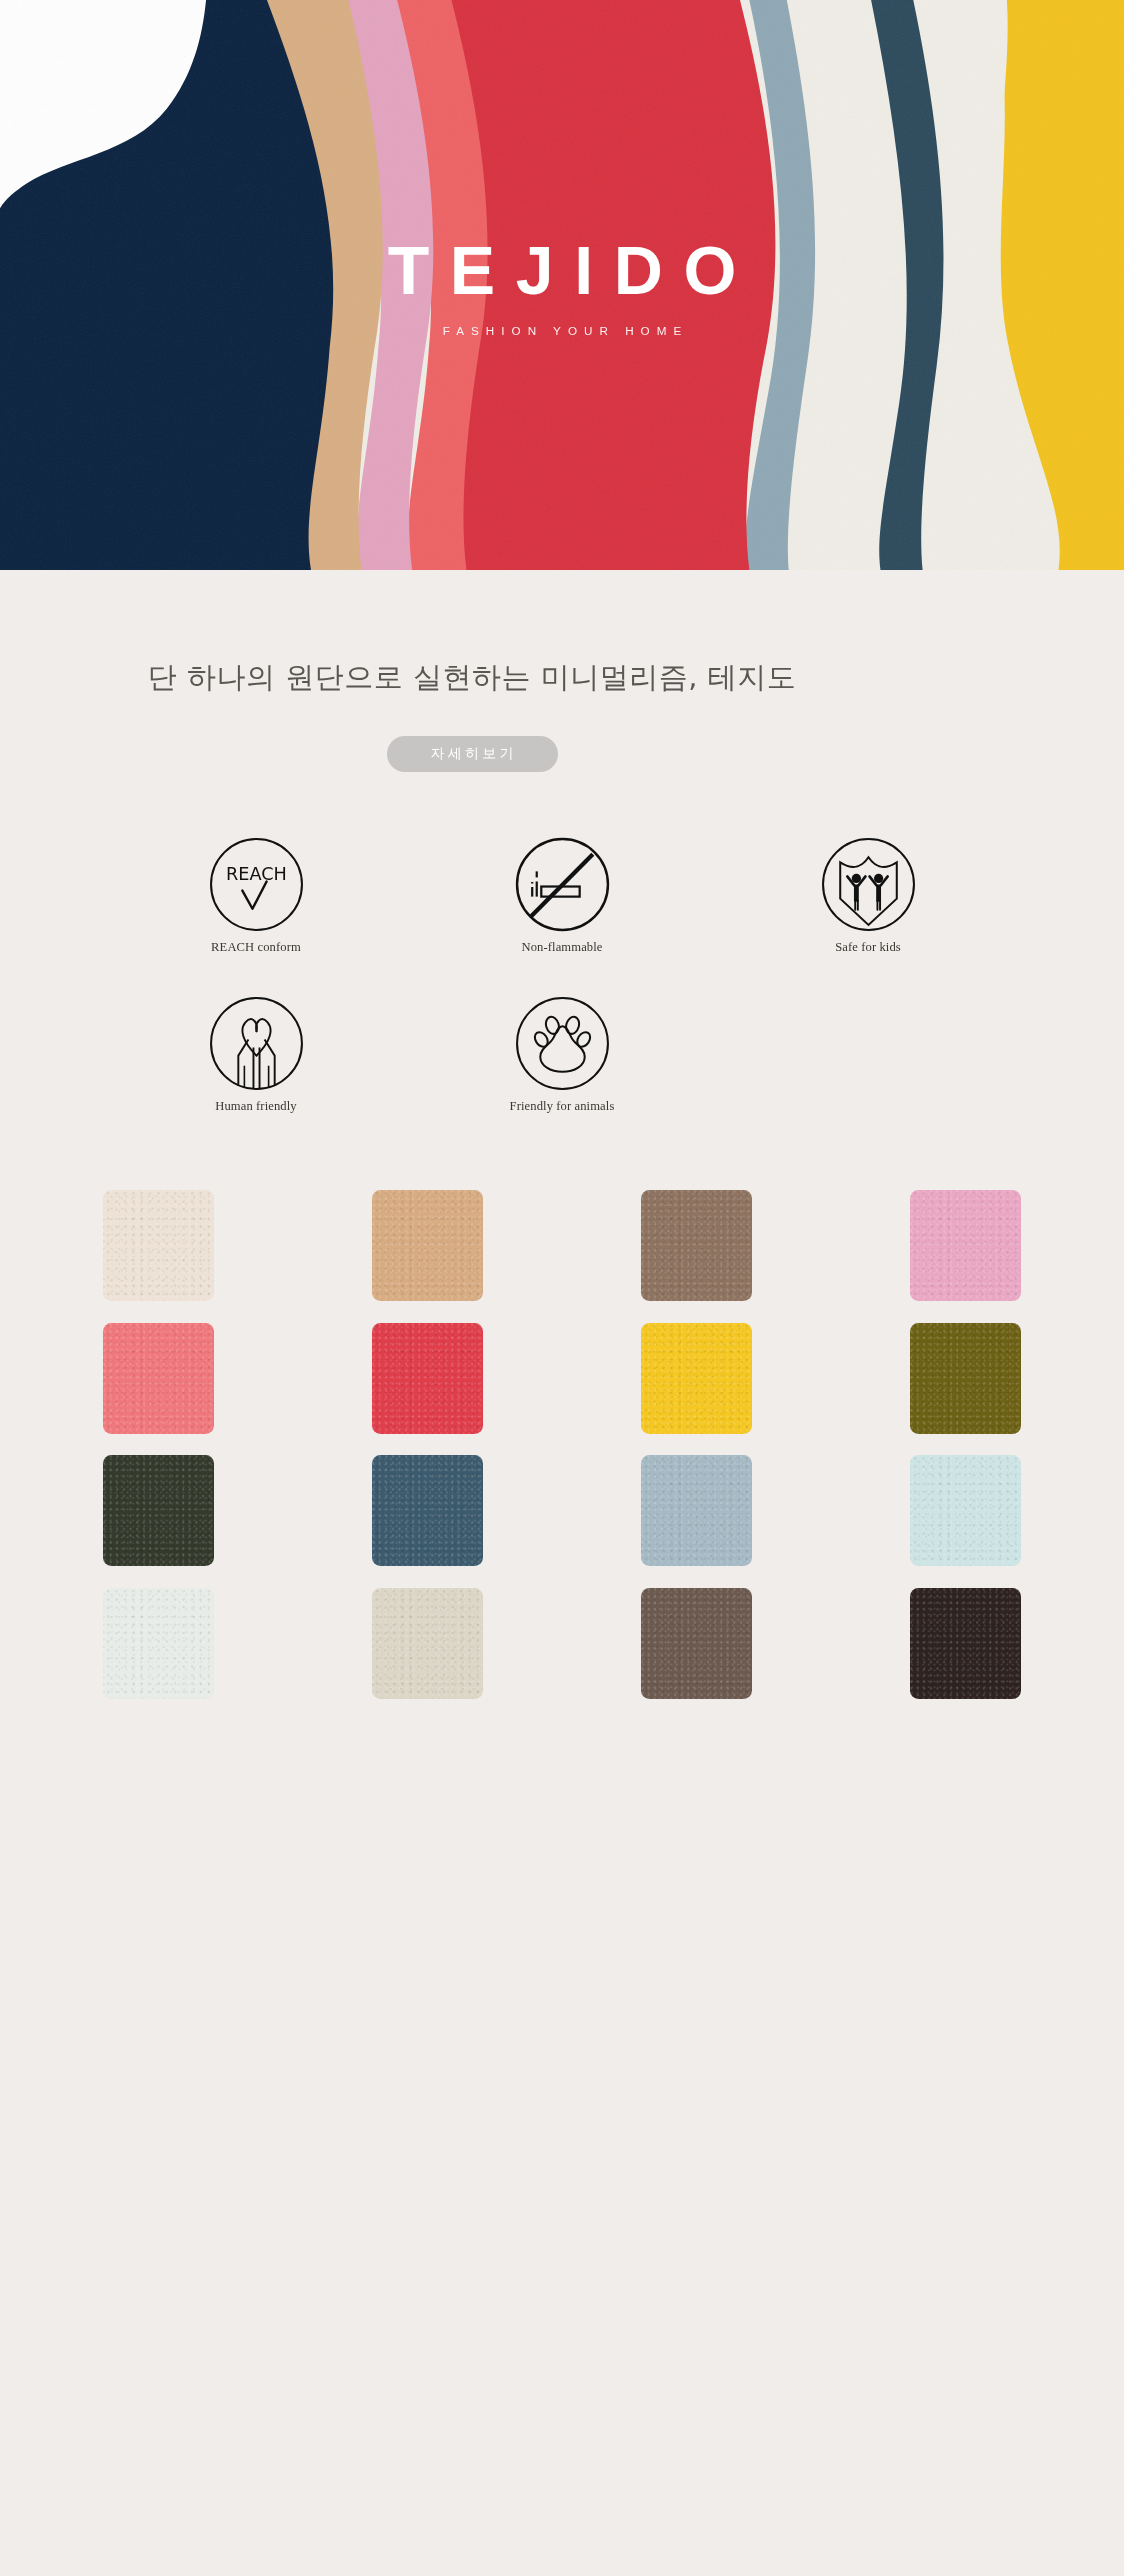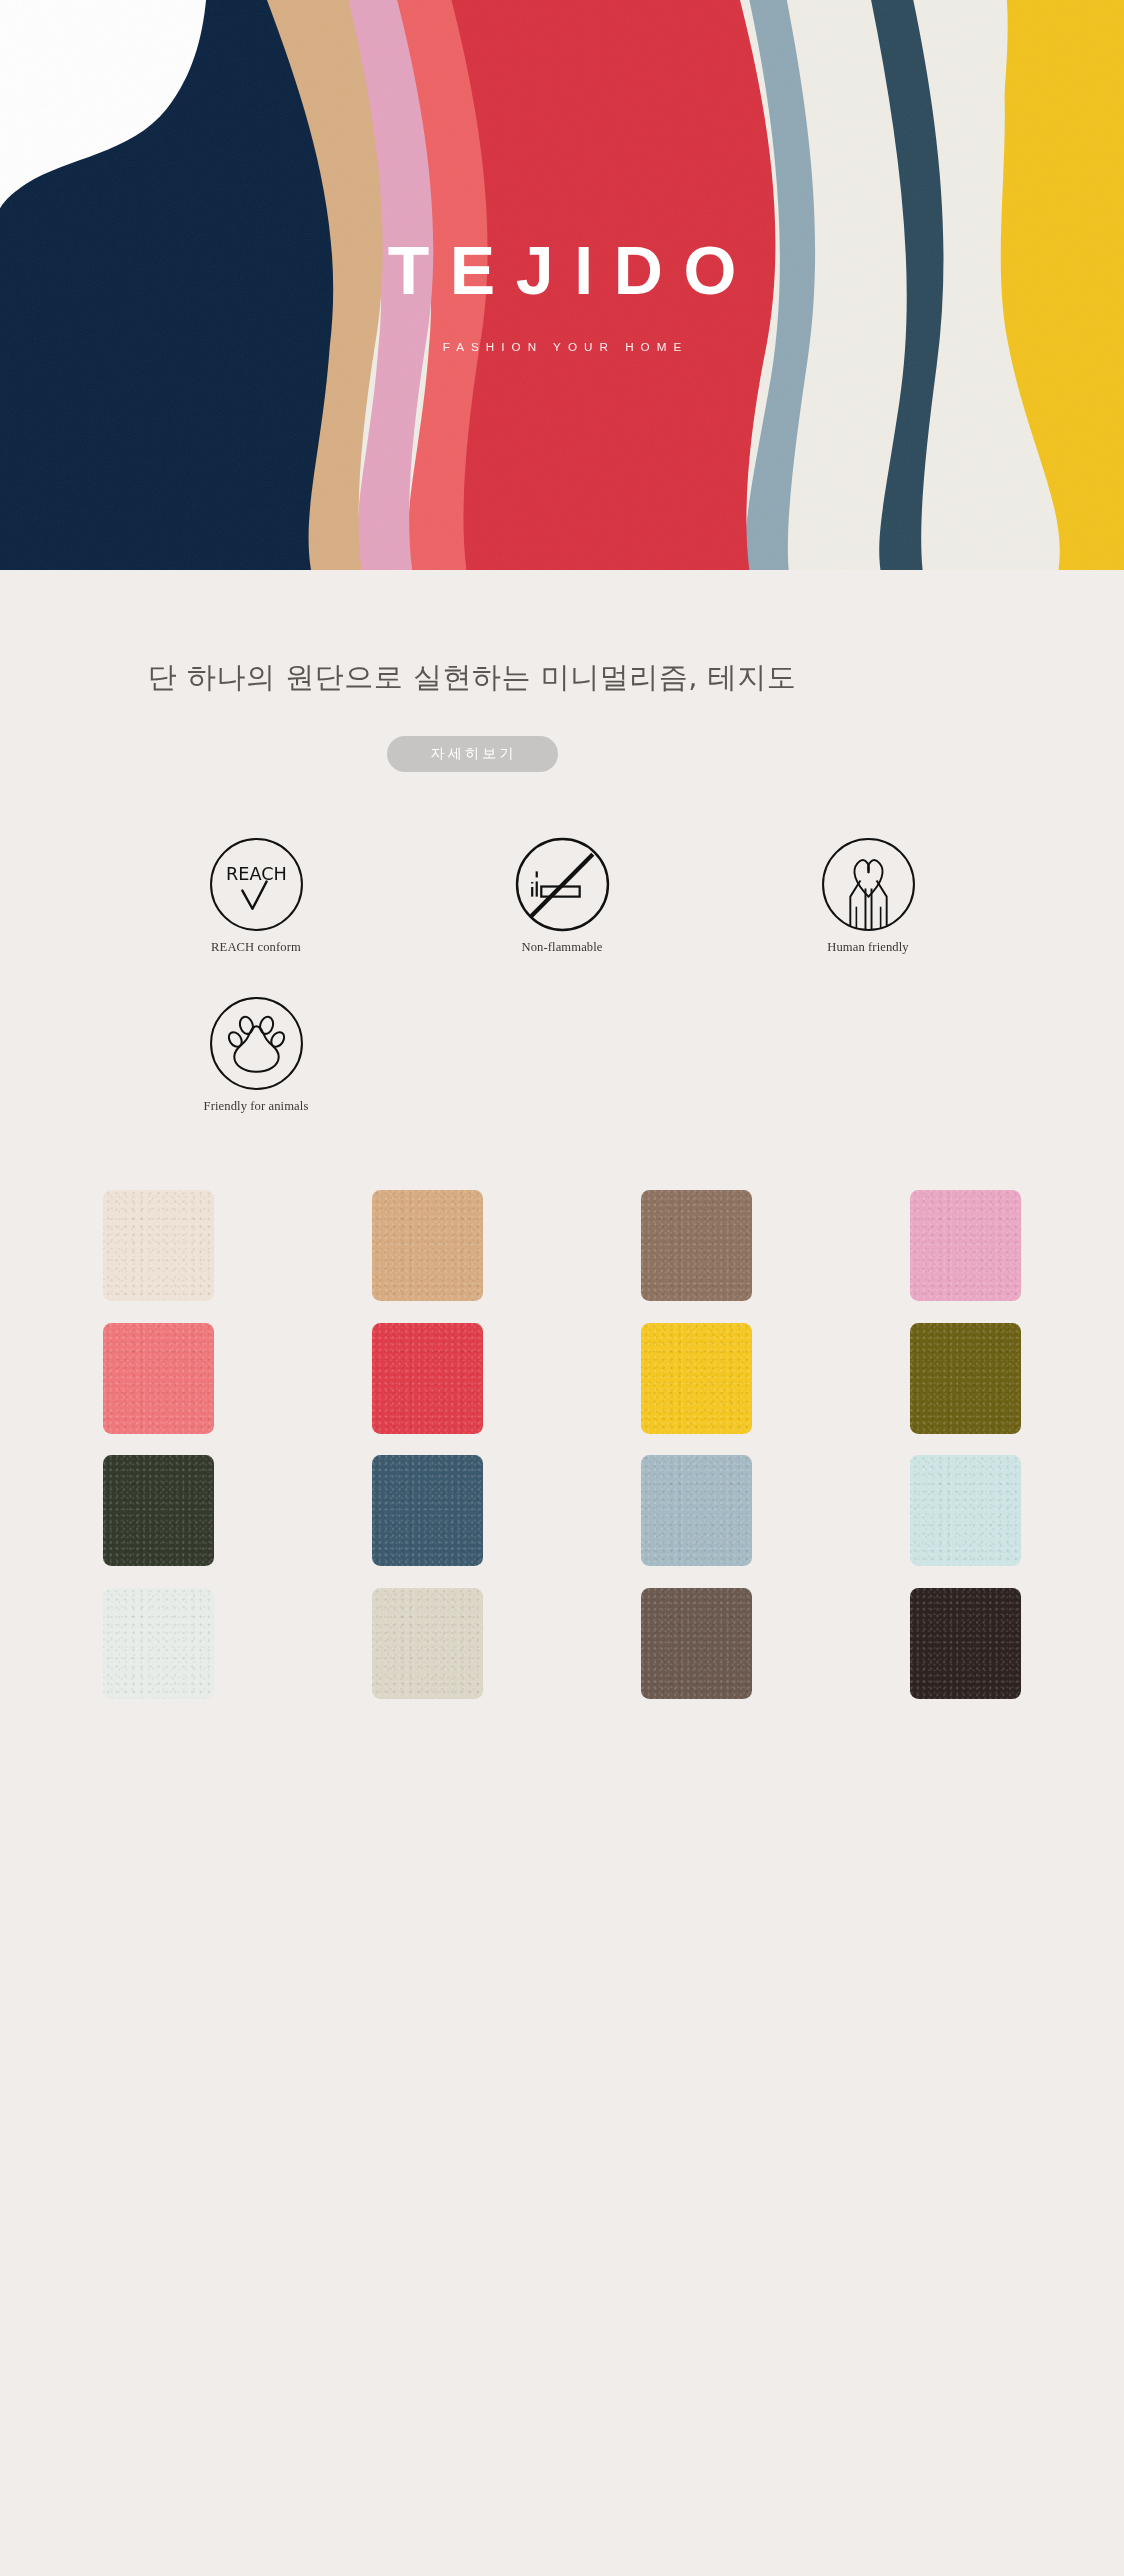--- a/index.html
+++ b/index.html
@@ -40,21 +40,21 @@
     color: #FFFFFF;
     font-size: 68px;
     font-weight: 700;
     letter-spacing: 20.6px;
     text-indent: 20.6px;
     line-height: 1;
     font-family: "Liberation Sans", "DejaVu Sans", sans-serif;
   }
 
   .brand-tagline {
-    margin-top: 36px;
+    margin-top: 20px;
     color: #FFFFFF;
     font-size: 11.7px;
     font-weight: 300;
     letter-spacing: 7px;
     text-indent: 7px;
     opacity: .92;
   }
 
   
   .intro {
@@ -225,20 +225,41 @@
       <line x1="24.5" y1="47" x2="24.5" y2="62" stroke="#111" stroke-width="2.2"></line>
       <line x1="20" y1="52.5" x2="20" y2="62" stroke="#111" stroke-width="2.2"></line>
       <line x1="20" y1="47.5" x2="20" y2="49" stroke="#111" stroke-width="2.2"></line>
       <line x1="24.5" y1="37" x2="24.5" y2="43" stroke="#111" stroke-width="2.2"></line>
       <line x1="18.5" y1="82" x2="80" y2="20" stroke="#111" stroke-width="4.2"></line>
     </svg>
     <div class="cert-label">Non-flammable</div>
   </div>
 
 
+  <div class="cert-cell">
+    <svg class="cert-icon" viewBox="0 0 100 100">
+      <circle cx="50" cy="50" r="45" fill="none" stroke="#111" stroke-width="2"></circle>
+      <path d="M22,28 C33,35 42,35 50,23 C58,35 67,35 78,28 L78,64 L50,90 L22,64 Z" fill="none" stroke="#111" stroke-width="2"></path>
+      <g fill="#111">
+        <circle cx="38" cy="44" r="4.6"></circle>
+        <rect x="35.6" y="50" width="4.8" height="17" rx="1"></rect>
+        <rect x="35.9" y="65" width="1.9" height="11" rx="0.9"></rect>
+        <rect x="38.5" y="65" width="1.9" height="11" rx="0.9"></rect>
+      </g>
+      <path d="M36,51 L29,42 M40,51 L47,42" stroke="#111" stroke-width="2.6" stroke-linecap="round"></path>
+      <g fill="#111">
+        <circle cx="60" cy="44" r="4.6"></circle>
+        <rect x="57.6" y="50" width="4.8" height="17" rx="1"></rect>
+        <rect x="57.9" y="65" width="1.9" height="11" rx="0.9"></rect>
+        <rect x="60.5" y="65" width="1.9" height="11" rx="0.9"></rect>
+      </g>
+      <path d="M58,51 L51,42 M62,51 L69,42" stroke="#111" stroke-width="2.6" stroke-linecap="round"></path>
+    </svg>
+    <div class="cert-label">Safe for kids</div>
+  </div>
 
   <div class="cert-cell">
     <svg class="cert-icon" viewBox="0 0 100 100">
       <circle cx="50" cy="50" r="45" fill="none" stroke="#111" stroke-width="2"></circle>
       <path d="M50,62 C36,48 33,36 39,29 C45,22 52,28 50,38" fill="none" stroke="#111" stroke-width="1.9" stroke-linecap="round"></path>
       <path d="M50,62 C64,48 67,36 61,29 C55,22 48,28 50,38" fill="none" stroke="#111" stroke-width="1.9" stroke-linecap="round"></path>
       <path d="M42,46 L32,62 L32,92" fill="none" stroke="#111" stroke-width="1.9"></path>
       <path d="M58,46 L68,62 L68,92" fill="none" stroke="#111" stroke-width="1.9"></path>
       <path d="M47,54 L47,95 M53,54 L53,95" fill="none" stroke="#111" stroke-width="1.9"></path>
       <line x1="38" y1="72" x2="38" y2="93" stroke="#111" stroke-width="1.6"></line>

